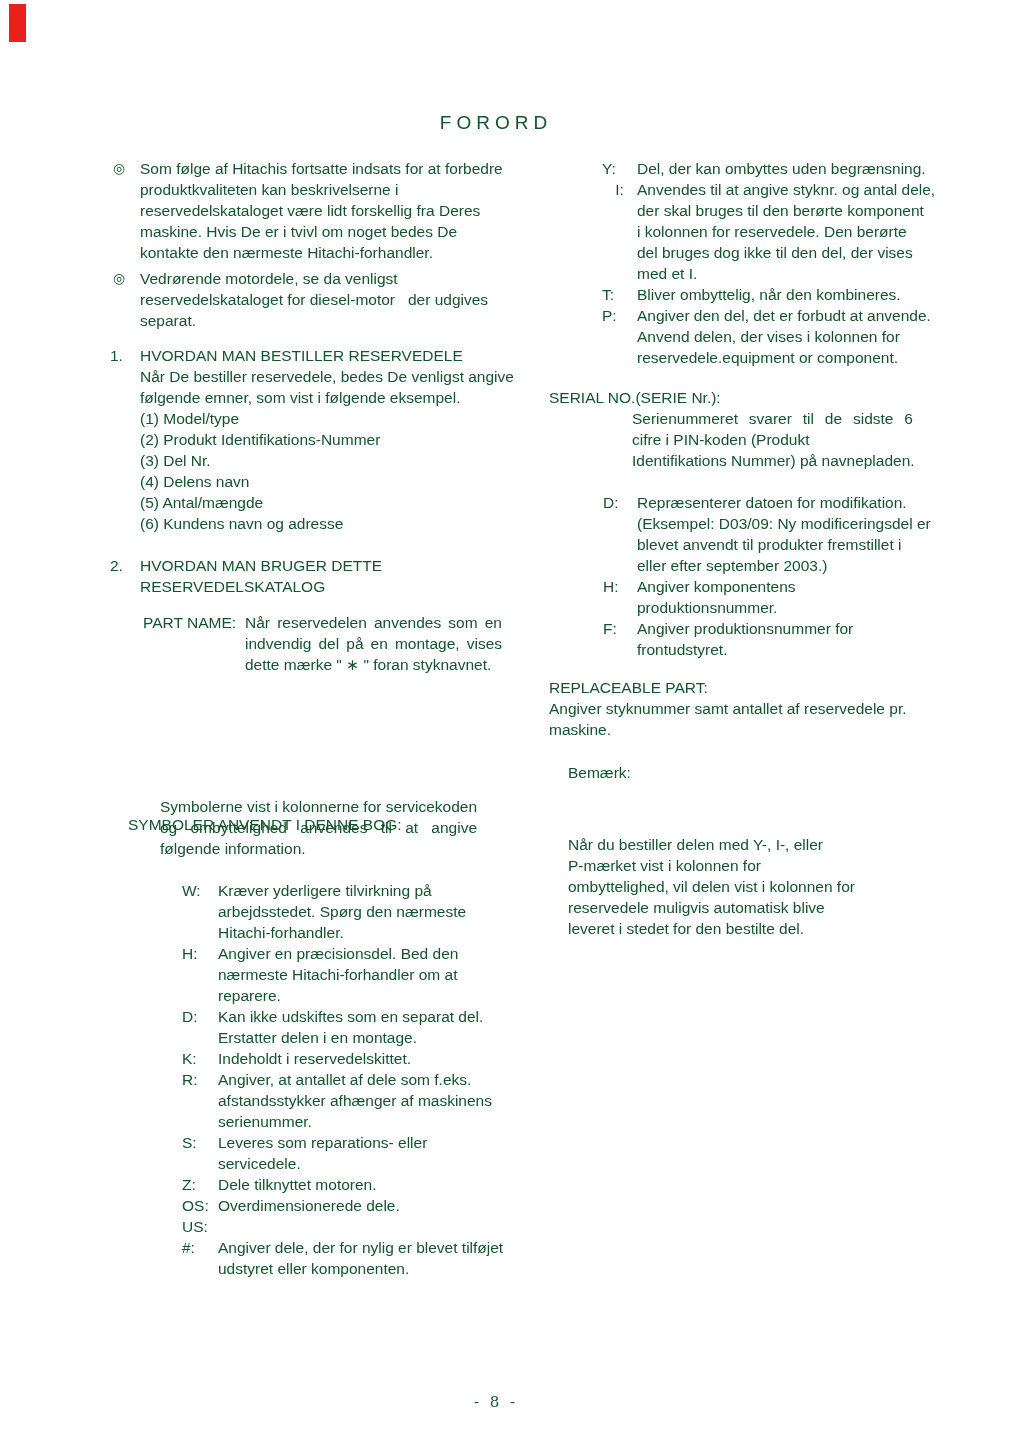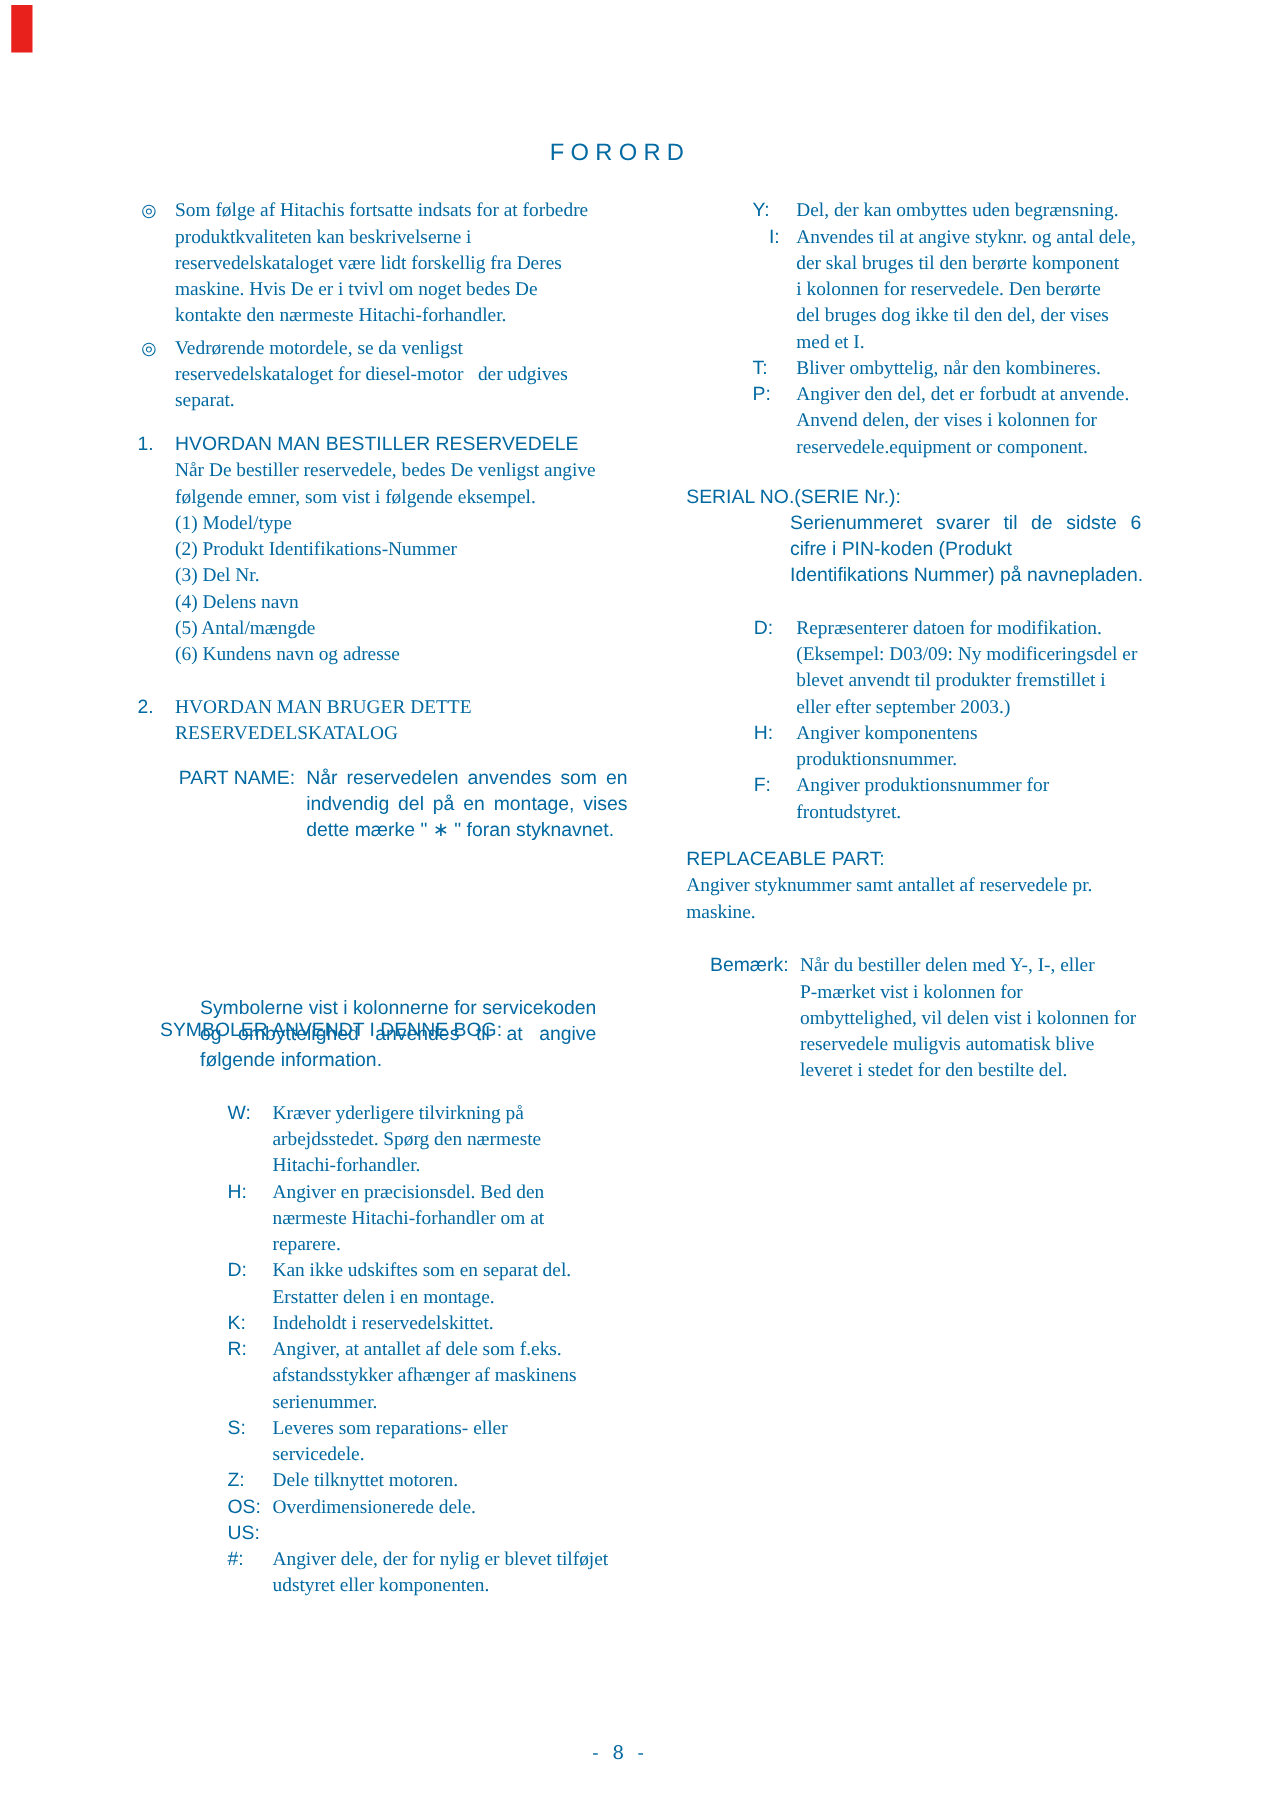--- a/index.html
+++ b/index.html
@@ -3,25 +3,25 @@
 <meta charset="utf-8">
 <style>
   html,body { margin:0; padding:0; background:#ffffff; }
   .page {
     position:relative;
     width:992px; height:1448px;
     background:#ffffff;
     font-family:"Liberation Sans", sans-serif;
     font-size:15.5px;
     line-height:21px;
-    color:#0369a1;
+    color:#14532d;
     overflow:hidden;
   }
   .abs { position:absolute; }
-  .pre { white-space:pre-line;font-family:Liberation Serif, serif; }
+  .pre { white-space:pre-line; }
   .page-title {
     position:absolute; top:112px; left:0; width:100%;
     text-align:center; font-size:19px; font-weight:400;
     letter-spacing:5px; margin:0; line-height:22px;
   }
   .bullet-row { display:flex; }
   .bullet-marker { flex:0 0 27px; font-size:14px; }
   .sec-row { display:flex; }
   .sec-num { flex:0 0 30px; }
   .def-row { display:flex; }
@@ -30,21 +30,21 @@
   .jline { text-align:justify; text-align-last:justify; white-space:nowrap; }
   .jlast { text-align:justify; text-align-last:left; white-space:nowrap; }
   .code-row { display:flex; }
   .sym-code { flex:0 0 36px; }
   .sym-text { width:305px; }
   .rc-code { flex:0 0 35px; }
   .rc-text { width:330px; }
   .serial-desc { margin-left:83px; width:281px; }
   .serial-line { white-space:nowrap; }
   .repl-desc { width:365px; }
-  .note-row { display:flex; }
+  .note-row { display:flex;flex-direction:column; }
   .note-label { flex:0 0 72px; }
   .note-text { width:315px; }
   .red-tab { position:absolute; left:9px; top:4px; width:17px; height:38px; }
   .footer {
     position:absolute; top:1392px; left:0; width:100%;
     text-align:center;
     font-family:"DejaVu Serif", serif;
     font-size:15px; letter-spacing:3px;
   }
 </style>

